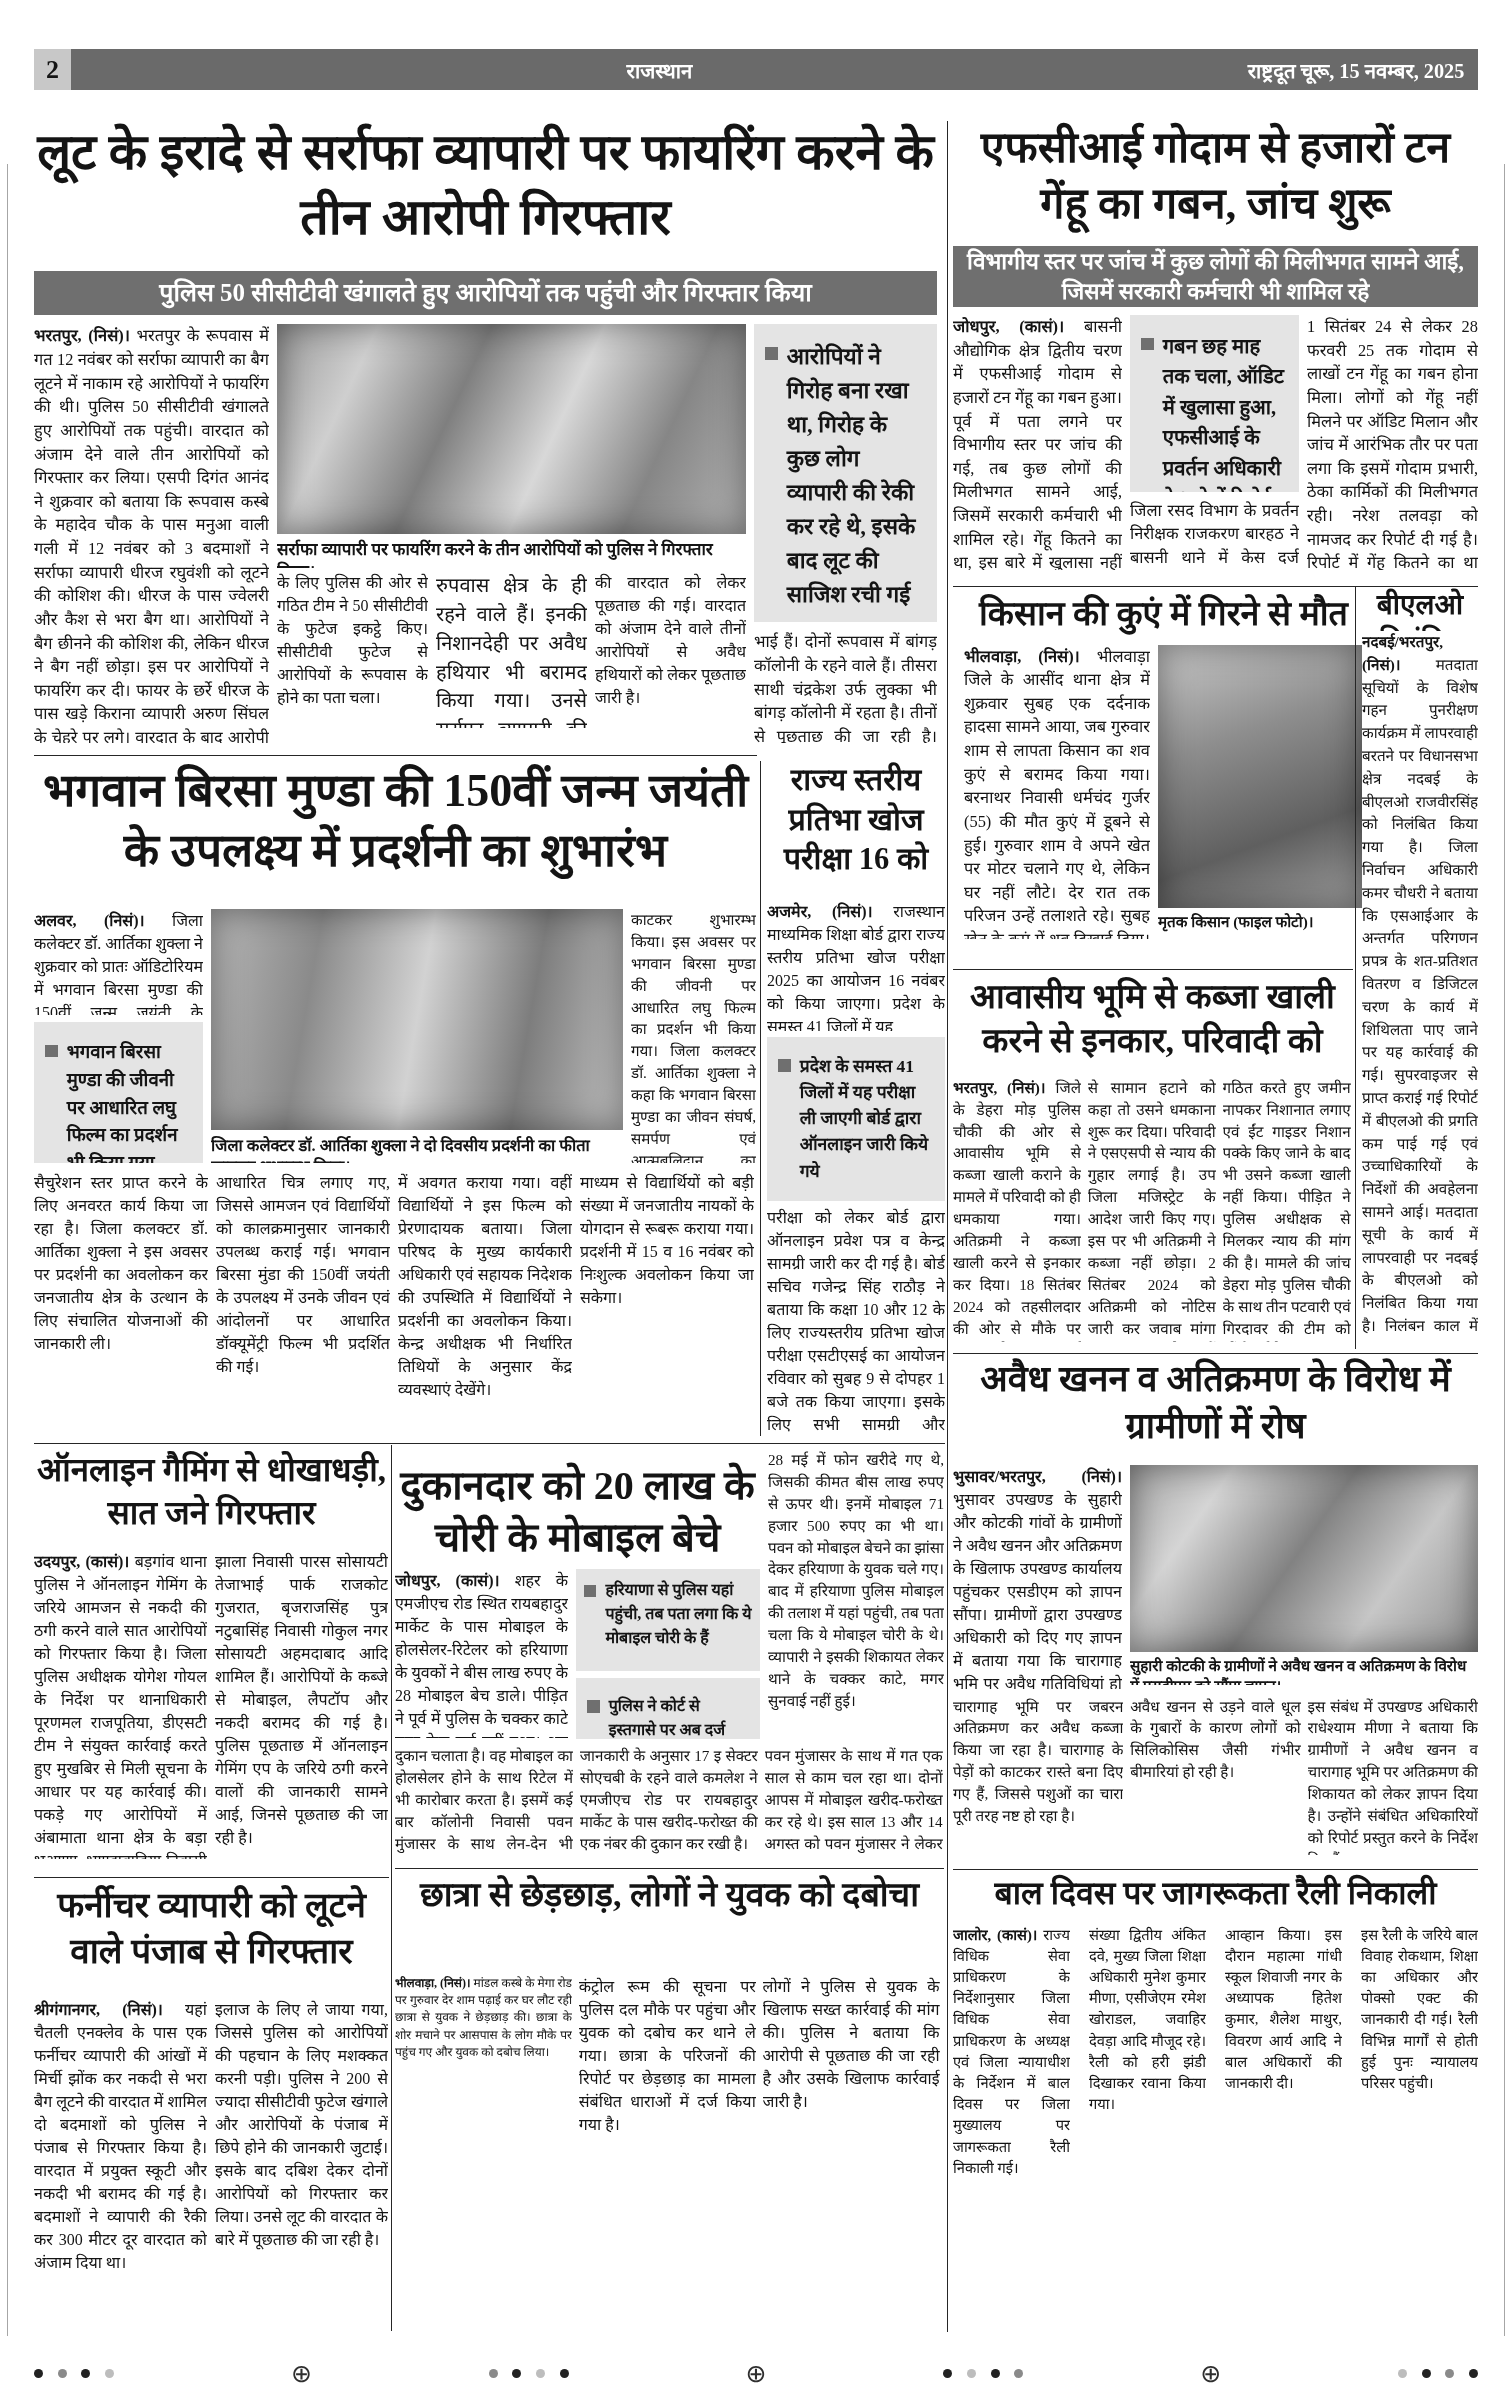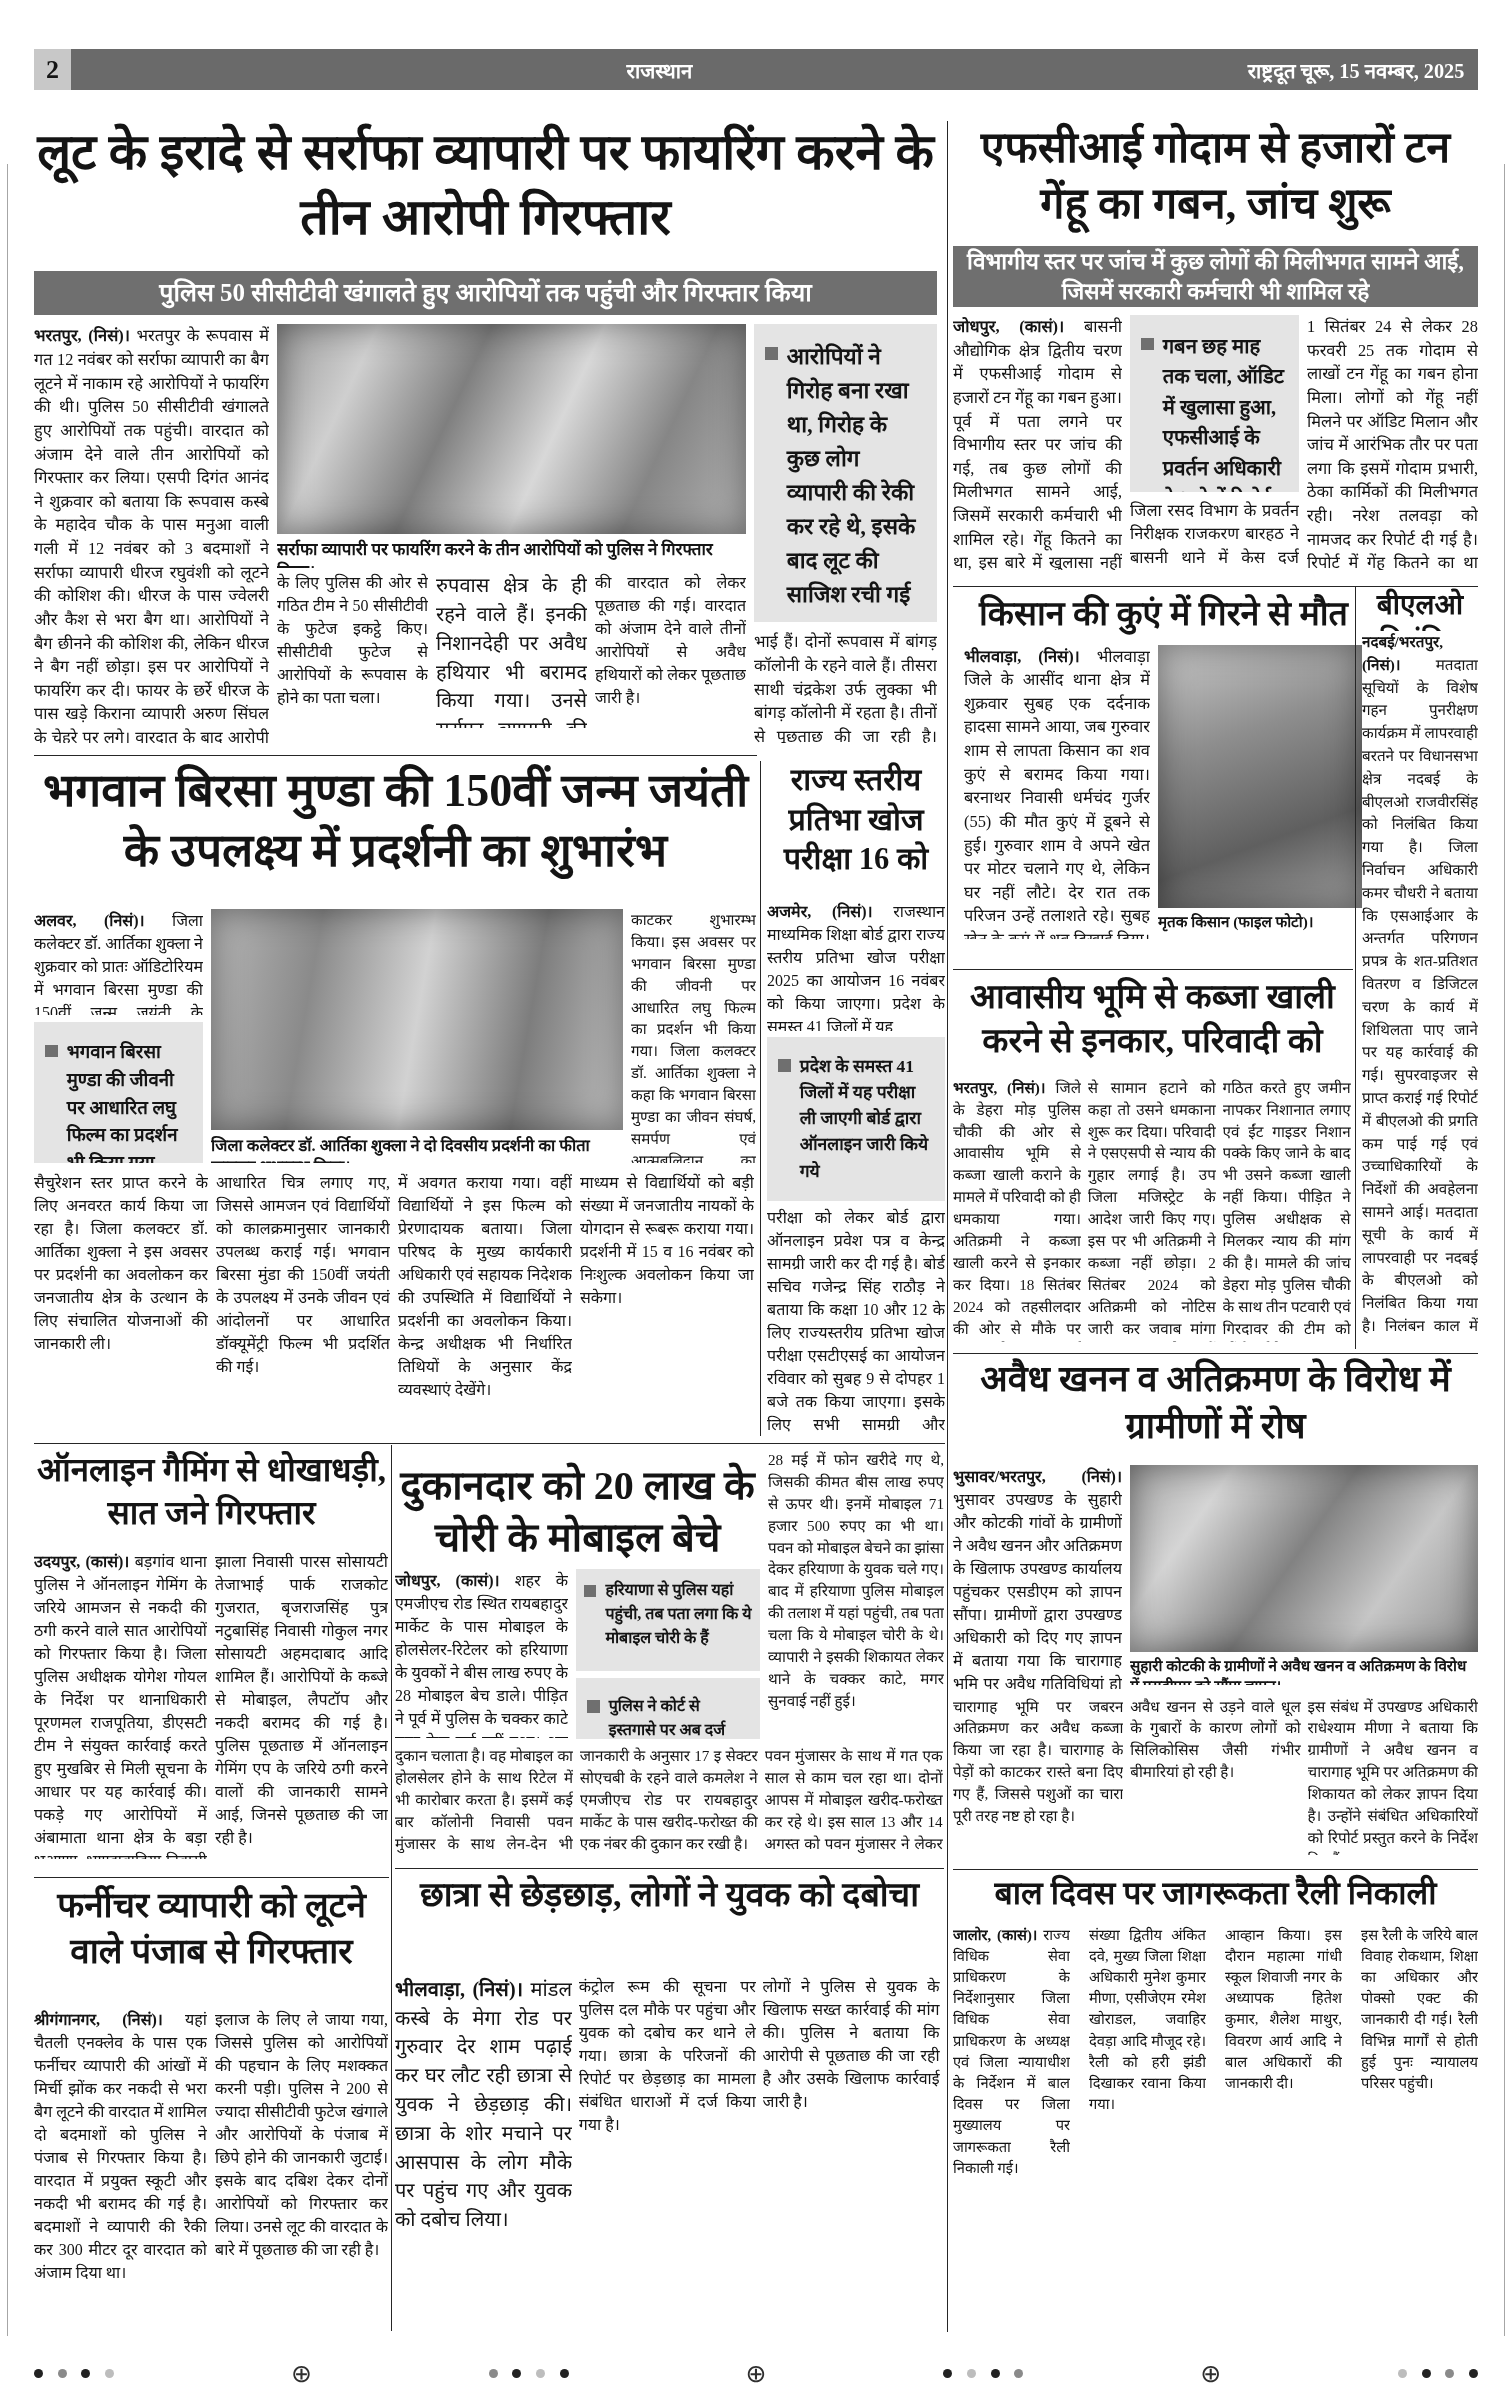--- a/index.html
+++ b/index.html
@@ -233,33 +233,33 @@
     </div>
     <div class="row" style="margin-top:6.8px;gap:6.8px">
       <div class="bt" style="width:178px;height:111px;font-size:15.2px">दुकान चलाता है। वह मोबाइल का होलसेलर होने के साथ रिटेल में भी कारोबार करता है। इसमें कई बार कॉलोनी निवासी पवन मुंजासर के साथ लेन-देन भी हुआ।</div>
       <div class="bt" style="width:178px;height:111px;font-size:15.2px">जानकारी के अनुसार 17 इ सेक्टर सोएचबी के रहने वाले कमलेश ने एमजीएच रोड पर रायबहादुर मार्केट के पास खरीद-फरोख्त की एक नंबर की दुकान कर रखी है।</div>
       <div class="bt" style="width:178px;height:111px;font-size:15.2px">पवन मुंजासर के साथ में गत एक साल से काम चल रहा था। दोनों आपस में मोबाइल खरीद-फरोख्त कर रहे थे। इस साल 13 और 14 अगस्त को पवन मुंजासर ने लेकर पुलिस की शरण ली मगर केस दर्ज नहीं किया गया, अब कोर्ट के मार्फत उदयमंदिर थाने में केस दर्ज करवाया गया है।</div>
     </div>
   </div>
 
   <div class="abs" style="left:34px;top:1883px;width:355px;height:449px">
     <div class="hl" style="font-size:35px;height:101px">फर्नीचर व्यापारी को लूटने वाले पंजाब से गिरफ्तार</div>
-    <div class="row" style="margin-top:24px;gap:8px">
+    <div class="row" style="margin-top:14px;gap:8px">
       <div class="bt" style="width:173px;height:327px;font-size:16px">
         <span class="dl">श्रीगंगानगर, (निसं)।</span>
         <span>यहां चैतली एनक्लेव के पास एक फर्नीचर व्यापारी की आंखों में मिर्ची झोंक कर नकदी से भरा बैग लूटने की वारदात में शामिल दो बदमाशों को पुलिस ने पंजाब से गिरफ्तार किया है। वारदात में प्रयुक्त स्कूटी और नकदी भी बरामद की गई है। बदमाशों ने व्यापारी की रैकी कर 300 मीटर दूर वारदात को अंजाम दिया था।</span>
       </div>
       <div class="bt" style="width:173px;height:327px;font-size:16px">इलाज के लिए ले जाया गया, जिससे पुलिस को आरोपियों की पहचान के लिए मशक्कत करनी पड़ी। पुलिस ने 200 से ज्यादा सीसीटीवी फुटेज खंगाले और आरोपियों के पंजाब में छिपे होने की जानकारी जुटाई। इसके बाद दबिश देकर दोनों आरोपियों को गिरफ्तार कर लिया। उनसे लूट की वारदात के बारे में पूछताछ की जा रही है।</div>
     </div>
   </div>
 
   <div class="abs" style="left:395px;top:1873px;width:549px;height:458px">
     <div class="hl" style="font-size:34px;height:95px">छात्रा से छेड़छाड़, लोगों ने युवक को दबोचा</div>
     <div class="row" style="margin-top:6.8px;gap:6.8px">
-      <div class="bt" style="width:177px;height:339px;font-size:20px">
+      <div class="bt" style="width:177px;height:339px;font-size:12px">
         <span class="dl">भीलवाड़ा, (निसं)।</span>
         <span>मांडल कस्बे के मेगा रोड पर गुरुवार देर शाम पढ़ाई कर घर लौट रही छात्रा से युवक ने छेड़छाड़ की। छात्रा के शोर मचाने पर आसपास के लोग मौके पर पहुंच गए और युवक को दबोच लिया।</span>
       </div>
       <div class="bt" style="width:177px;height:339px;font-size:16px">कंट्रोल रूम की सूचना पर पुलिस दल मौके पर पहुंचा और युवक को दबोच कर थाने ले गया। छात्रा के परिजनों की रिपोर्ट पर छेड़छाड़ का मामला संबंधित धाराओं में दर्ज किया गया है।</div>
       <div class="bt" style="width:177px;height:339px;font-size:16px">लोगों ने पुलिस से युवक के खिलाफ सख्त कार्रवाई की मांग की। पुलिस ने बताया कि आरोपी से पूछताछ की जा रही है और उसके खिलाफ कार्रवाई जारी है।</div>
     </div>
   </div>
 
   <div class="vr" style="left:947px;top:121px;height:2211px"></div>
   <div class="vr" style="left:391px;top:1445px;height:886px"></div>

